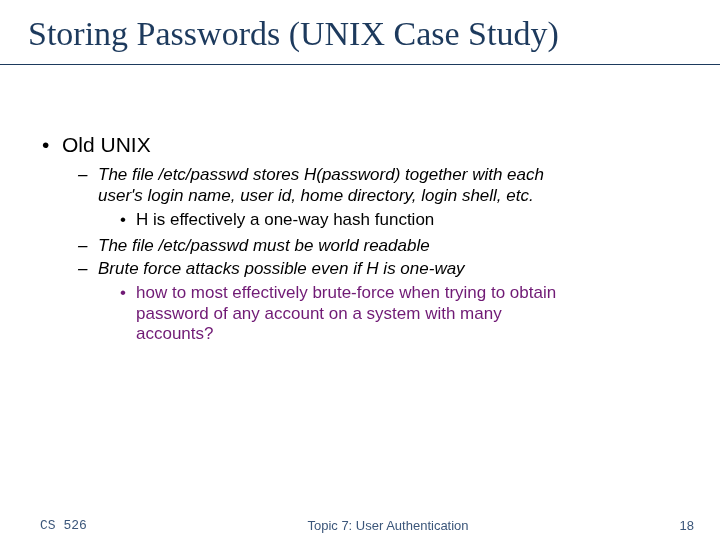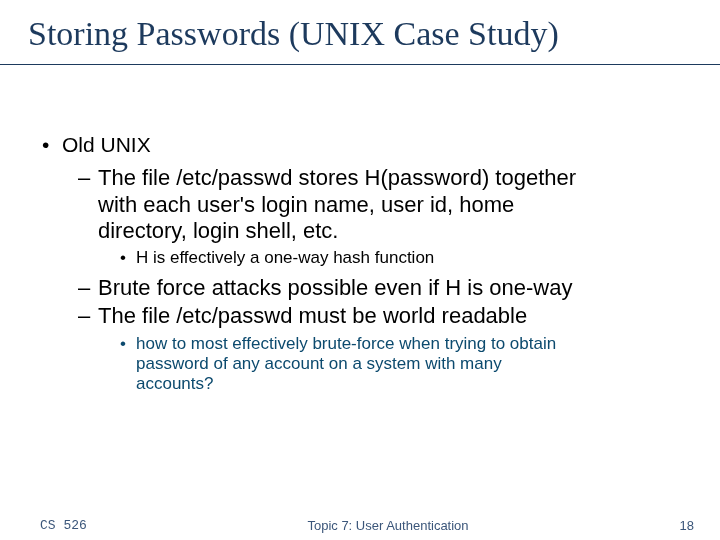--- a/index.html
+++ b/index.html
@@ -49,42 +49,43 @@
     padding-left: 20px;
     text-indent: -20px;
   }
   .lvl1 .bullet {
     color: #000;
     display: inline-block;
     width: 20px;
     text-indent: 0;
   }
   .lvl2 {
-    font-size: 22px;
+    font-size: 17px;
     margin: 2px 0 2px 36px;
     padding-left: 20px;
     text-indent: -20px;
+    font-style: italic;
   }
   .lvl2 .dash {
     display: inline-block;
     width: 20px;
     text-indent: 0;
   }
   .lvl3 {
     font-size: 17px;
     margin: 4px 0 6px 78px;
     padding-left: 16px;
     text-indent: -16px;
   }
   .lvl3 .dot {
     display: inline-block;
     width: 16px;
     text-indent: 0;
   }
-  .red { color: #0c4a6e; }
+  .red { color: #701a75; }
   .footer {
     position: absolute;
     bottom: 22px;
     left: 0;
     width: 720px;
     font-size: 13px;
     color: #3b567a;
   }
   .footer-left {
     position: absolute;
@@ -121,25 +122,25 @@
 
     <div class="lvl2">
       <span class="dash">–</span><span>The file /etc/passwd stores H(password) together with each user's login name, user id, home directory, login shell, etc.</span>
     </div>
 
     <div class="lvl3">
       <span class="dot">•</span><span>H is effectively a one-way hash function</span>
     </div>
 
     <div class="lvl2">
-      <span class="dash">–</span><span>Brute force attacks possible even if H is one-way</span>
+      <span class="dash">–</span><span>The file /etc/passwd  must be world readable</span>
     </div>
 
     <div class="lvl2">
-      <span class="dash">–</span><span>The file /etc/passwd  must be world readable</span>
+      <span class="dash">–</span><span>Brute force attacks possible even if H is one-way</span>
     </div>
 
     <div class="lvl3 red">
       <span class="dot">•</span><span>how to most effectively brute-force when trying to obtain password of any account on a system with many accounts?</span>
     </div>
 
   </div>
 
   <div class="footer">
     <div class="footer-left">CS 526</div>

